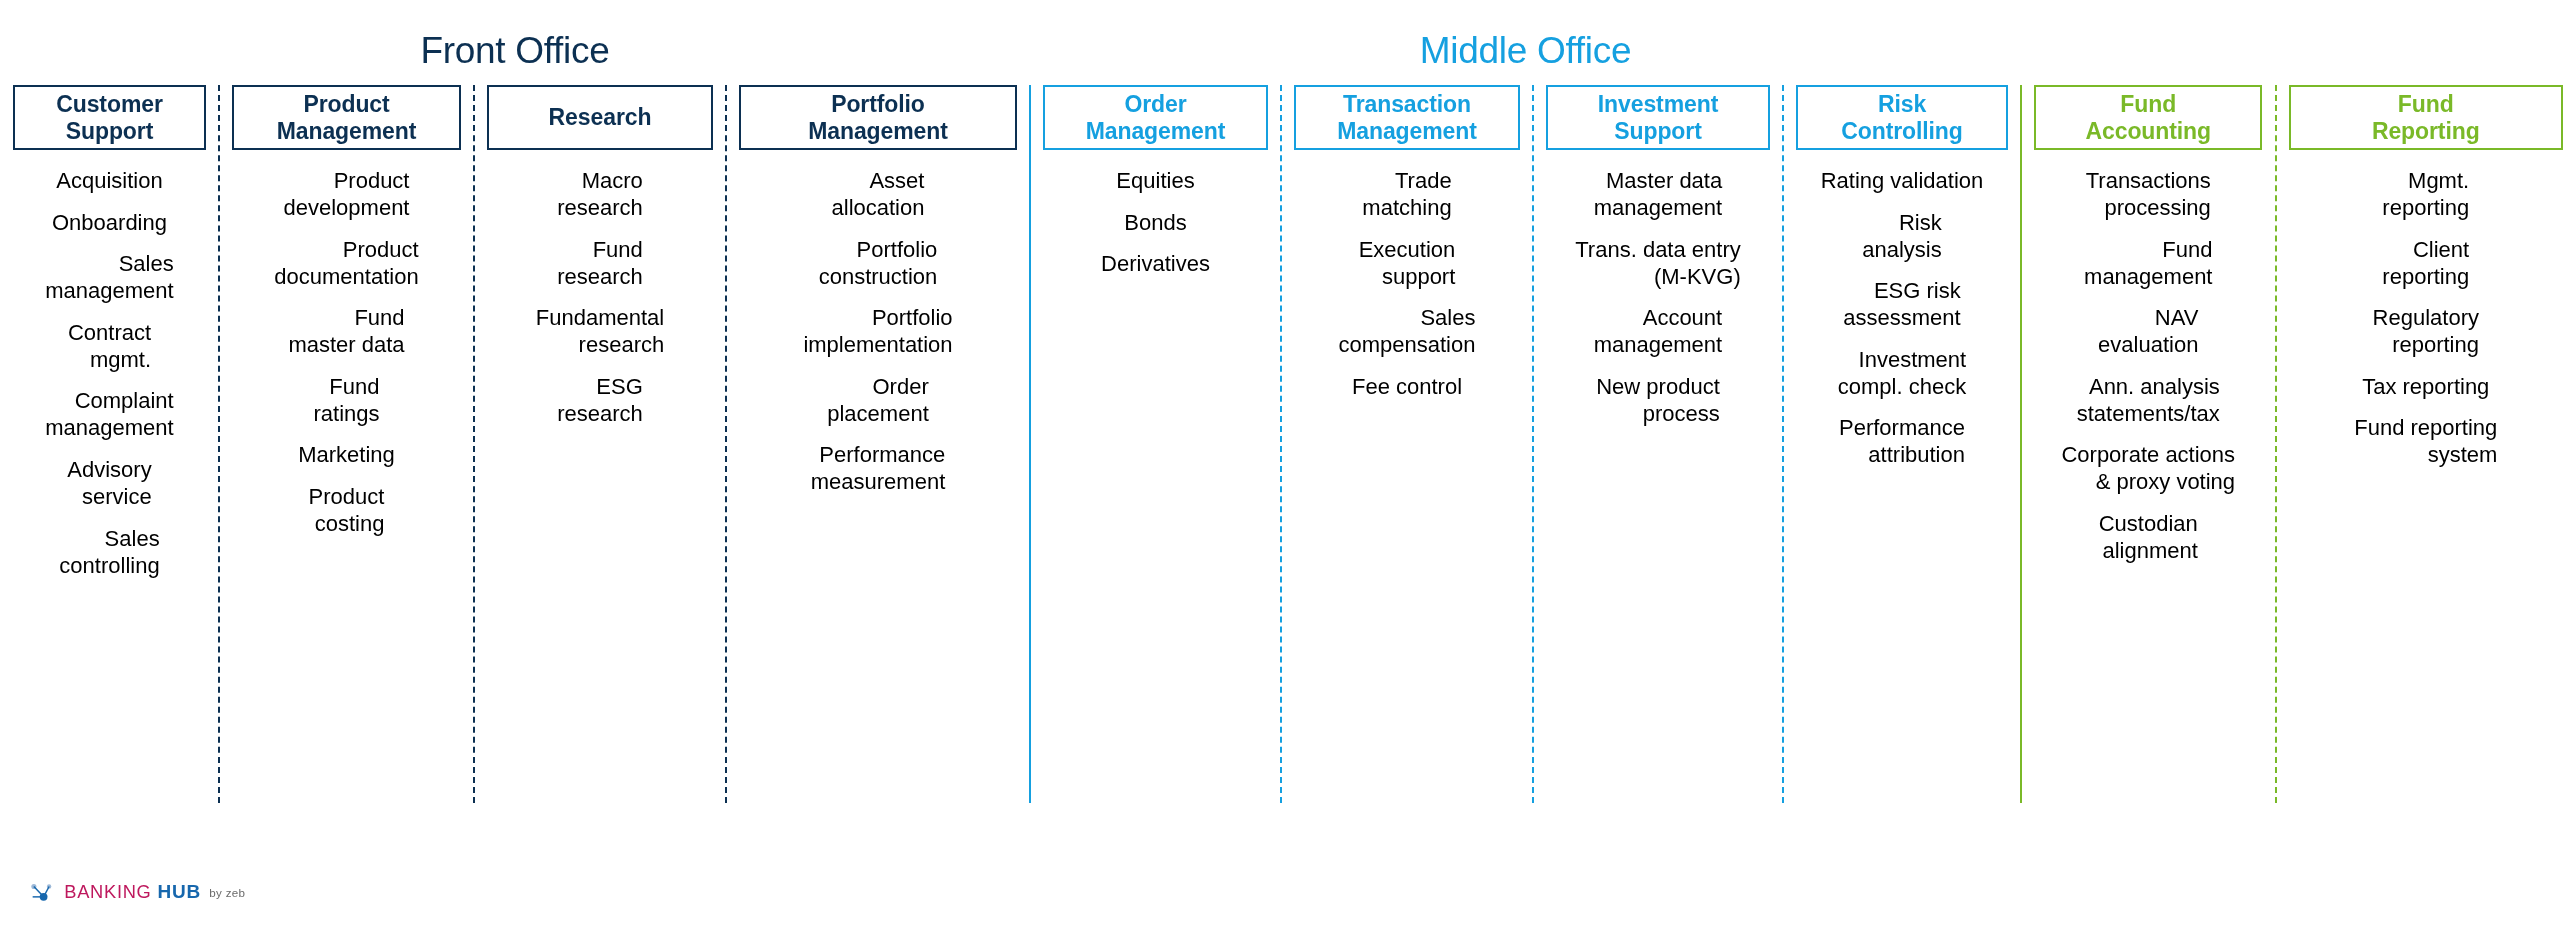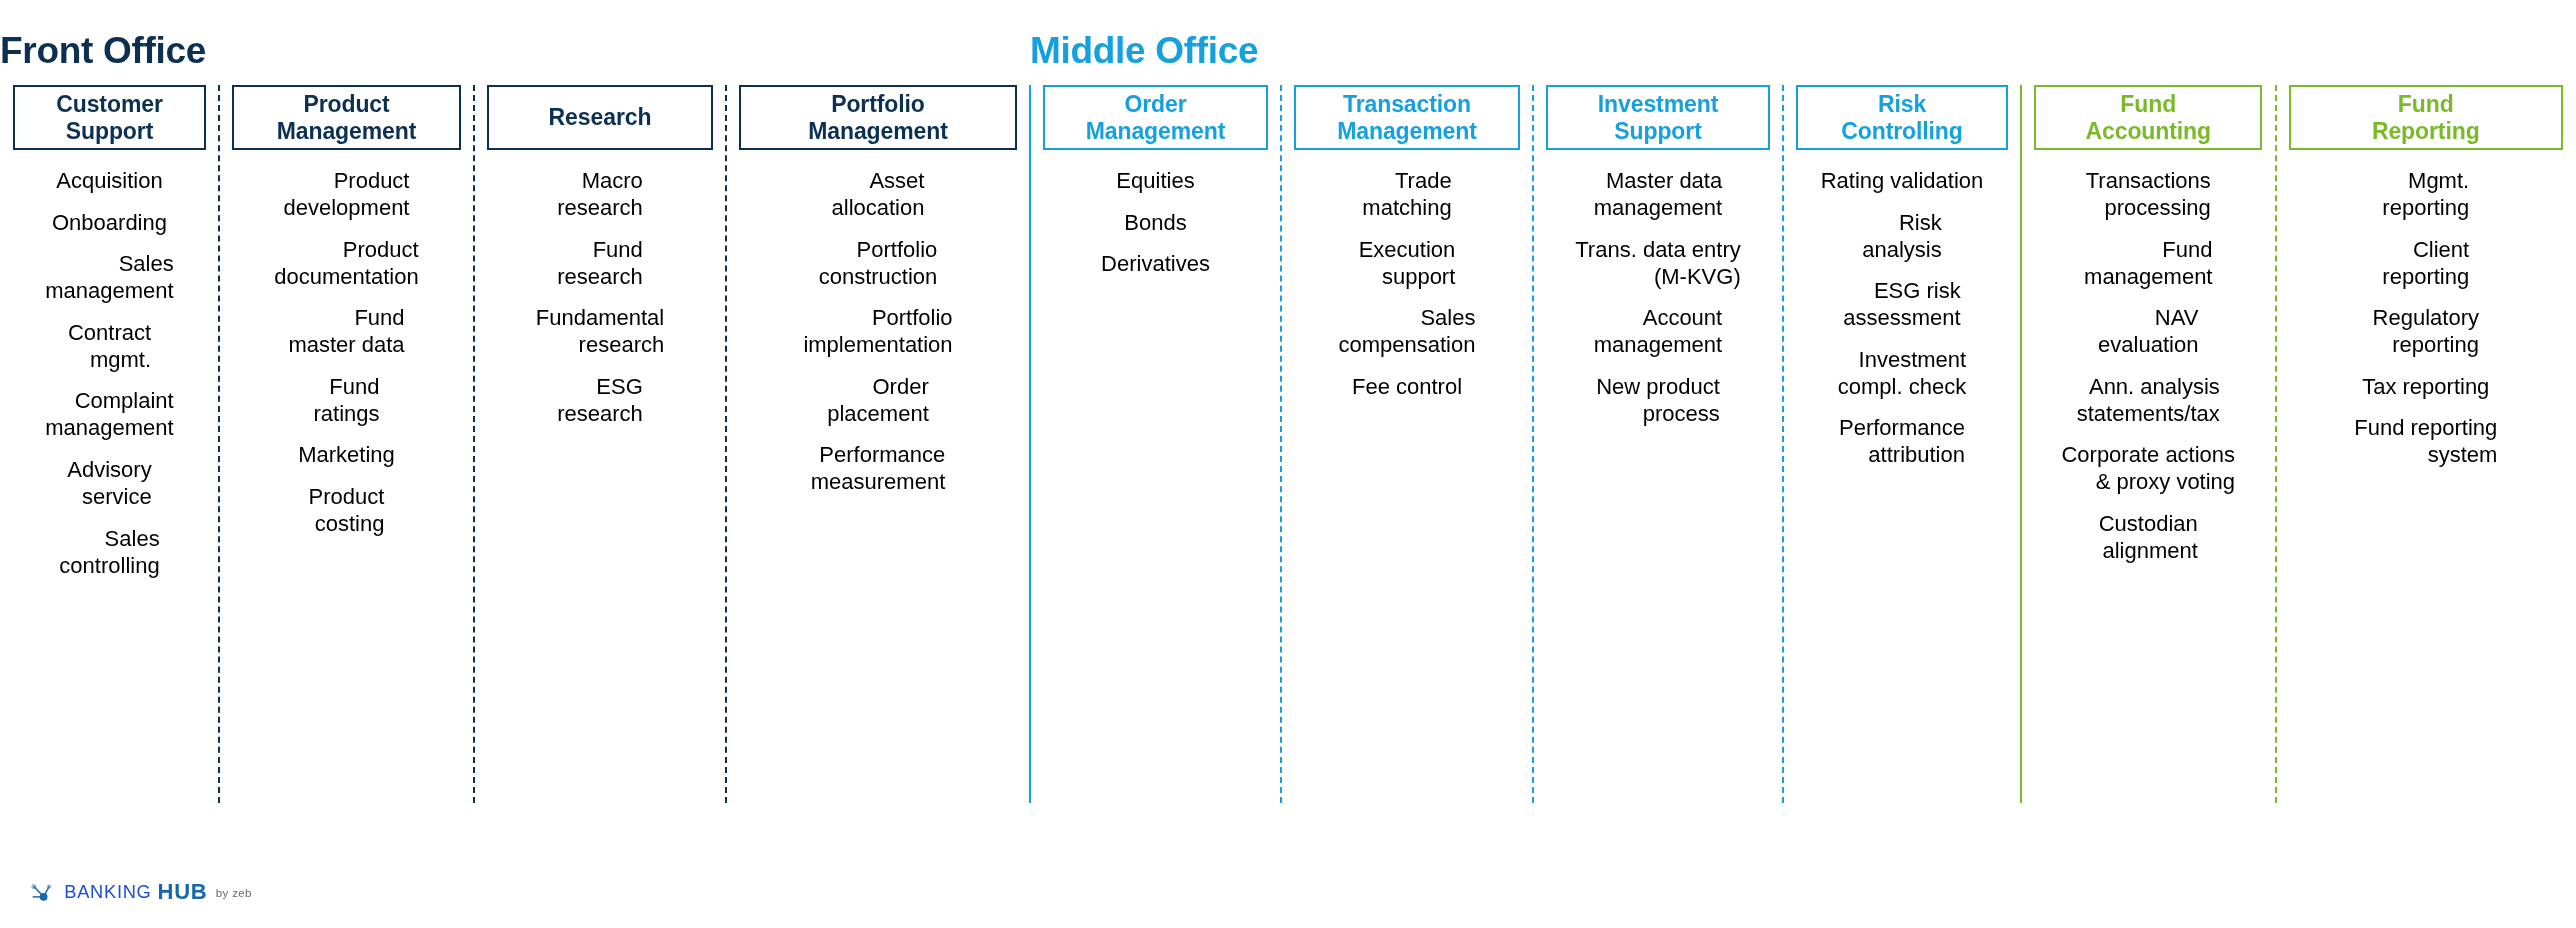--- a/index.html
+++ b/index.html
@@ -23,23 +23,23 @@
   .titles-row {
     position: absolute;
     top: 29px;
     left: 0;
     width: 2576px;
     height: 44px;
     display: flex;
   }
   .section-title {
     font-size: 37px;
-    font-weight: bold;
+    font-weight: normal;
     line-height: 44px;
-    text-align: left;
+    text-align: center;
     letter-spacing: -0.3px;
     white-space: nowrap;
   }
   .st-front  { width: 1030px; color: #0c3052; }
   .st-middle { width: 991px; color: #15a0e0; }
   .st-back   { width: 555px;  color: #7ab928; }
 
   
   .board {
     position: absolute;
@@ -144,24 +144,24 @@
   .logo-mark {
     width: 28px;
     height: 22px;
     margin-right: 7.3px;
     flex: 0 0 auto;
   }
   .logo-banking {
     font-size: 18.3px;
     font-weight: normal;
     letter-spacing: 0.7px;
-    color: #1d4ed8;
+    color: #be185d;
   }
   .logo-hub {
-    font-size: 22px;
+    font-size: 19px;
     font-weight: bold;
     letter-spacing: 0.7px;
     color: #1767ad;
     margin-left: 6.1px;
   }
   .logo-by {
     font-size: 11.6px;
     color: #6b6b6b;
     margin-left: 8.5px;
     letter-spacing: 0.3px;

